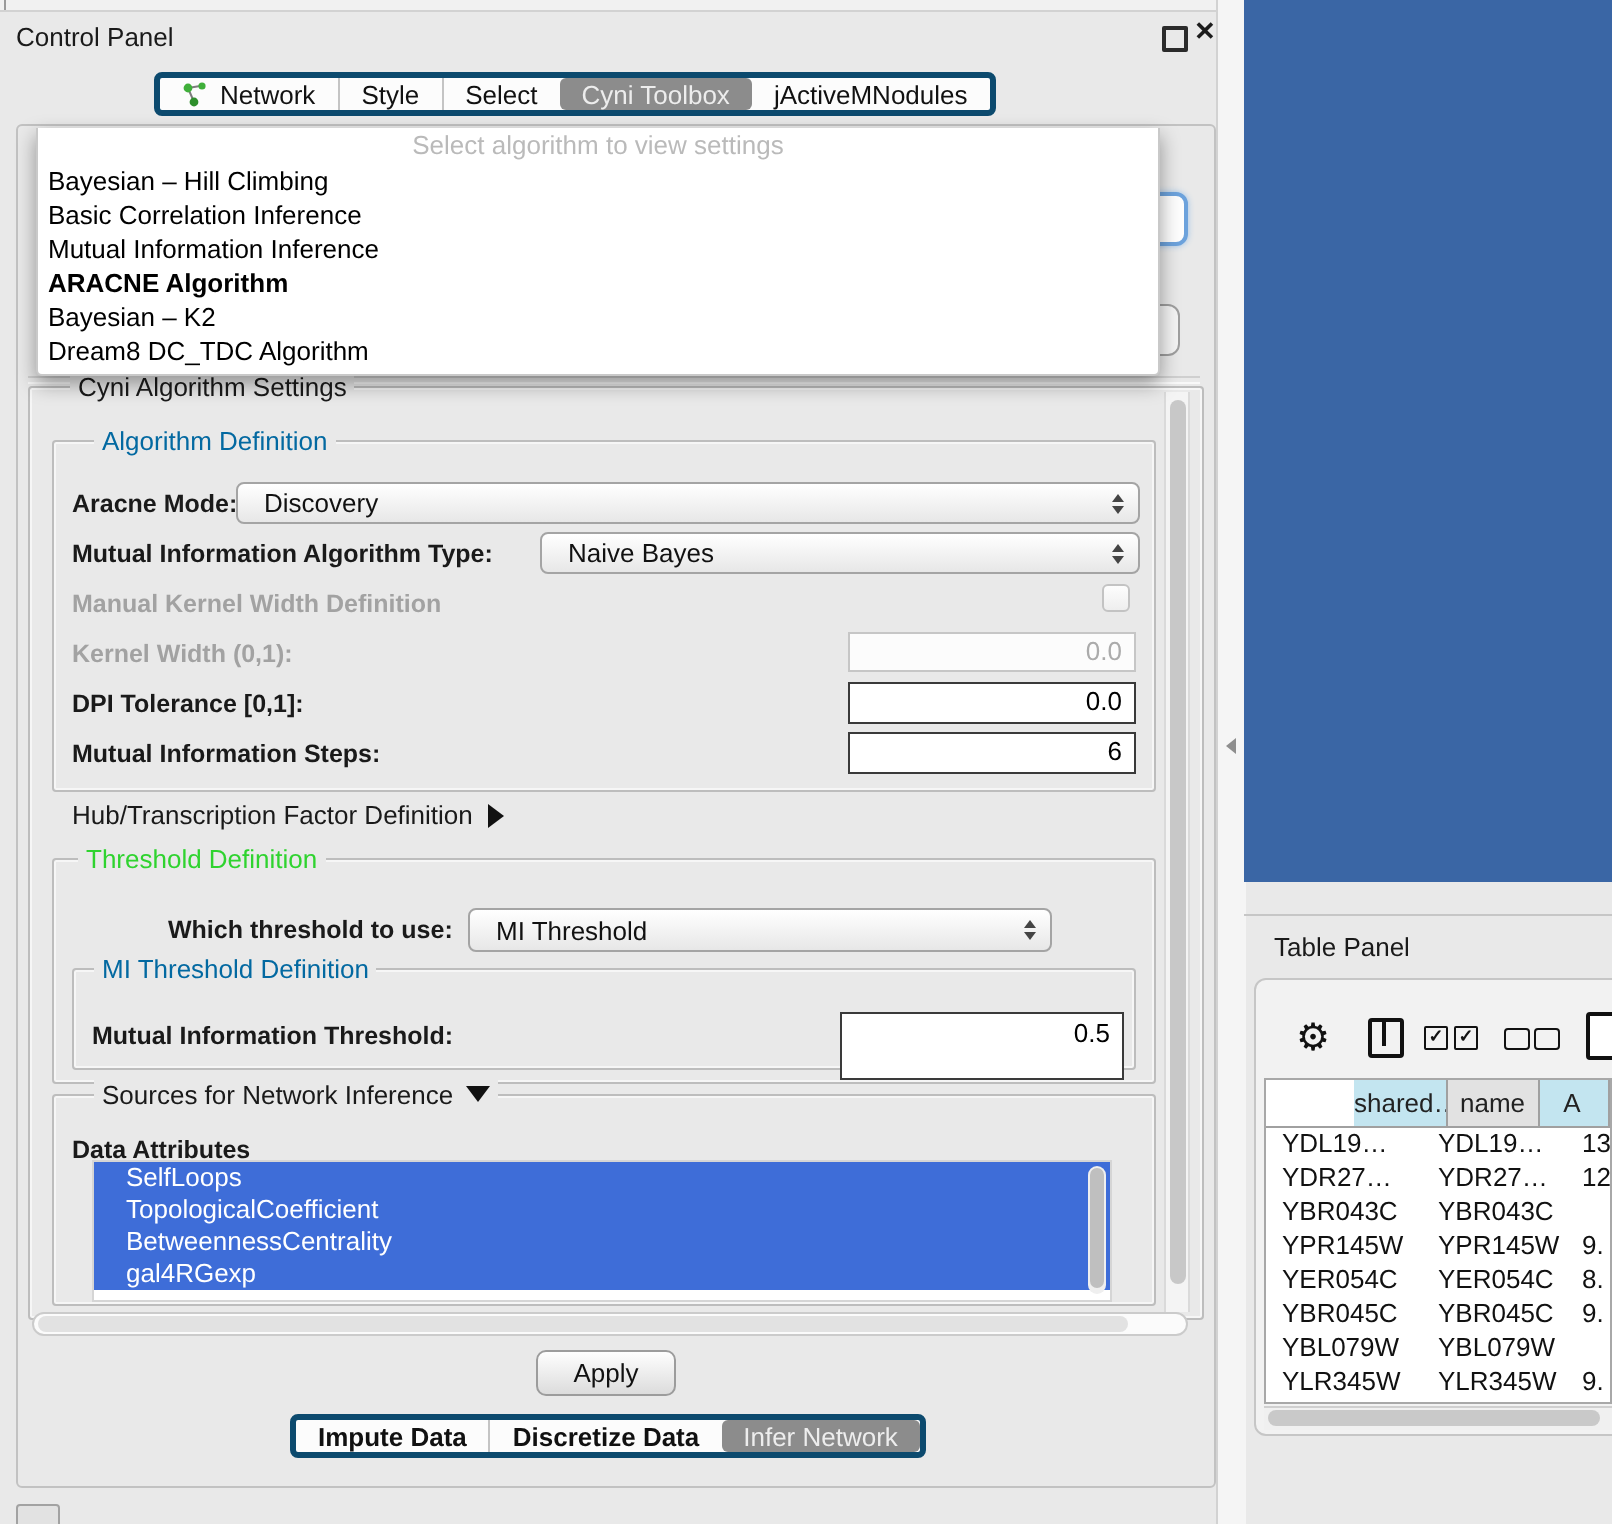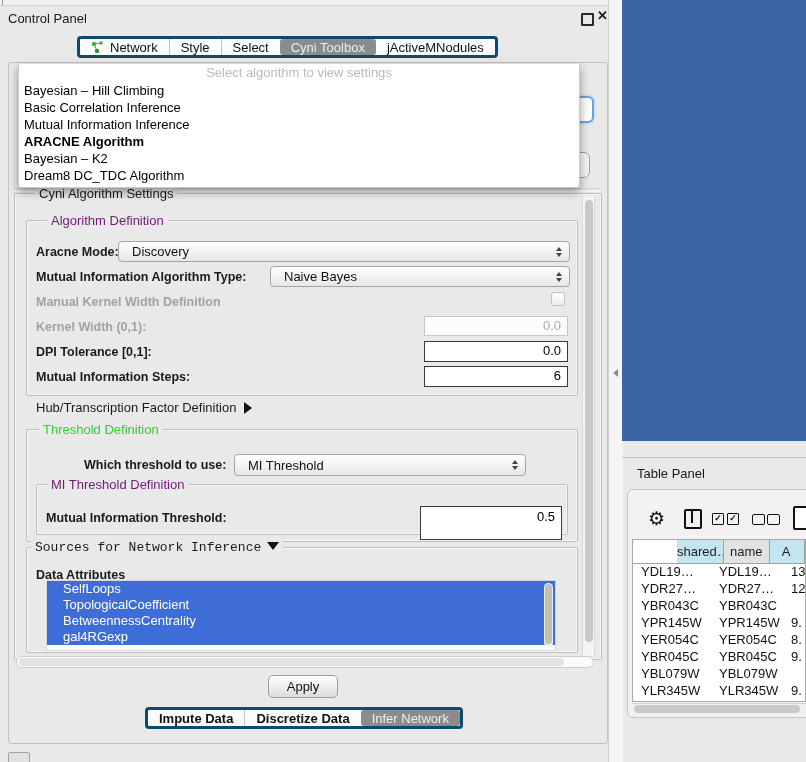--- a/index.html
+++ b/index.html
@@ -34,21 +34,21 @@
 
   
   .dropdown{left:18px;top:64px;width:560px;background:#FFFFFF;border:1px solid #C9C9C9;border-top:none;border-radius:0 0 3px 3px;box-shadow:0 4px 10px rgba(0,0,0,0.38);z-index:50;padding-bottom:3px;}
   .dd-header{height:18px;line-height:18px;text-align:center;font-size:13px;color:#BABABA;}
   .dd-item{height:17px;line-height:17px;padding-left:5px;font-size:13px;color:#000;}
   .dd-item.bold{font-weight:bold;}
 
   
   .group{border:1px solid #BDBDBD;border-radius:2px;box-shadow:inset 0 0 0 1px #F6F6F6;}
   .legend{position:absolute;top:-8px;background:#E9E9E9;padding:0 4px;font-size:13px;line-height:15px;color:#1a1a1a;white-space:nowrap;}
-  .legend.blue{color:#701a75;}
+  .legend.blue{color:#0369a1;}
   .legend.green{color:#2FD32F;}
 
   .lbl{position:absolute;font-size:12.5px;font-weight:bold;color:#1a1a1a;white-space:nowrap;}
   .lbl.dis{color:#A2A2A2;}
   .plain{font-weight:normal;font-size:13px;}
 
   .combo{position:absolute;display:flex;align-items:center;background:linear-gradient(#FFFFFF,#E7E7E7);border:1px solid #A4A4A4;border-radius:4px;box-sizing:border-box;height:21px;}
   .combo .val{flex:1;padding-left:13px;font-size:13px;color:#111;}
   .steppers{width:20px;display:flex;flex-direction:column;align-items:center;gap:2px;}
   .tri-up{width:0;height:0;border-left:3.5px solid transparent;border-right:3.5px solid transparent;border-bottom:4px solid #444;}
@@ -220,21 +220,21 @@
         <i class="tri-dn"></i>
       </span>
   </div>
   <div class="abs group" style="left:36px;top:484px;width:530px;height:49px;">
     <span class="legend blue" style="left:10px;">MI Threshold Definition</span>
   </div>
   <div class="abs lbl" style="left:46px;top:511px;">Mutual Information Threshold:</div>
   <div class="field hard" style="left:420px;top:506px;width:142px;height:34px;line-height:19px;">0.5</div>
 
   <div class="abs group" style="left:26px;top:547px;width:550px;height:104px;">
-    <span class="legend" style="left:4px;font-family:Liberation Mono, monospace;"><span>Sources for Network Inference</span><span class="arrow-down"></span></span>
+    <span class="legend" style="left:20px;"><span>Sources for Network Inference</span><span class="arrow-down"></span></span>
   </div>
   <div class="abs lbl" style="left:36px;top:568px;">Data Attributes</div>
   <div class="abs attr-list">
     <div id="attr-items">
         <div class="attr-item">SelfLoops</div>
         <div class="attr-item">TopologicalCoefficient</div>
         <div class="attr-item">BetweennessCentrality</div>
         <div class="attr-item">gal4RGexp</div>
       </div>
     <div class="list-vsb">

